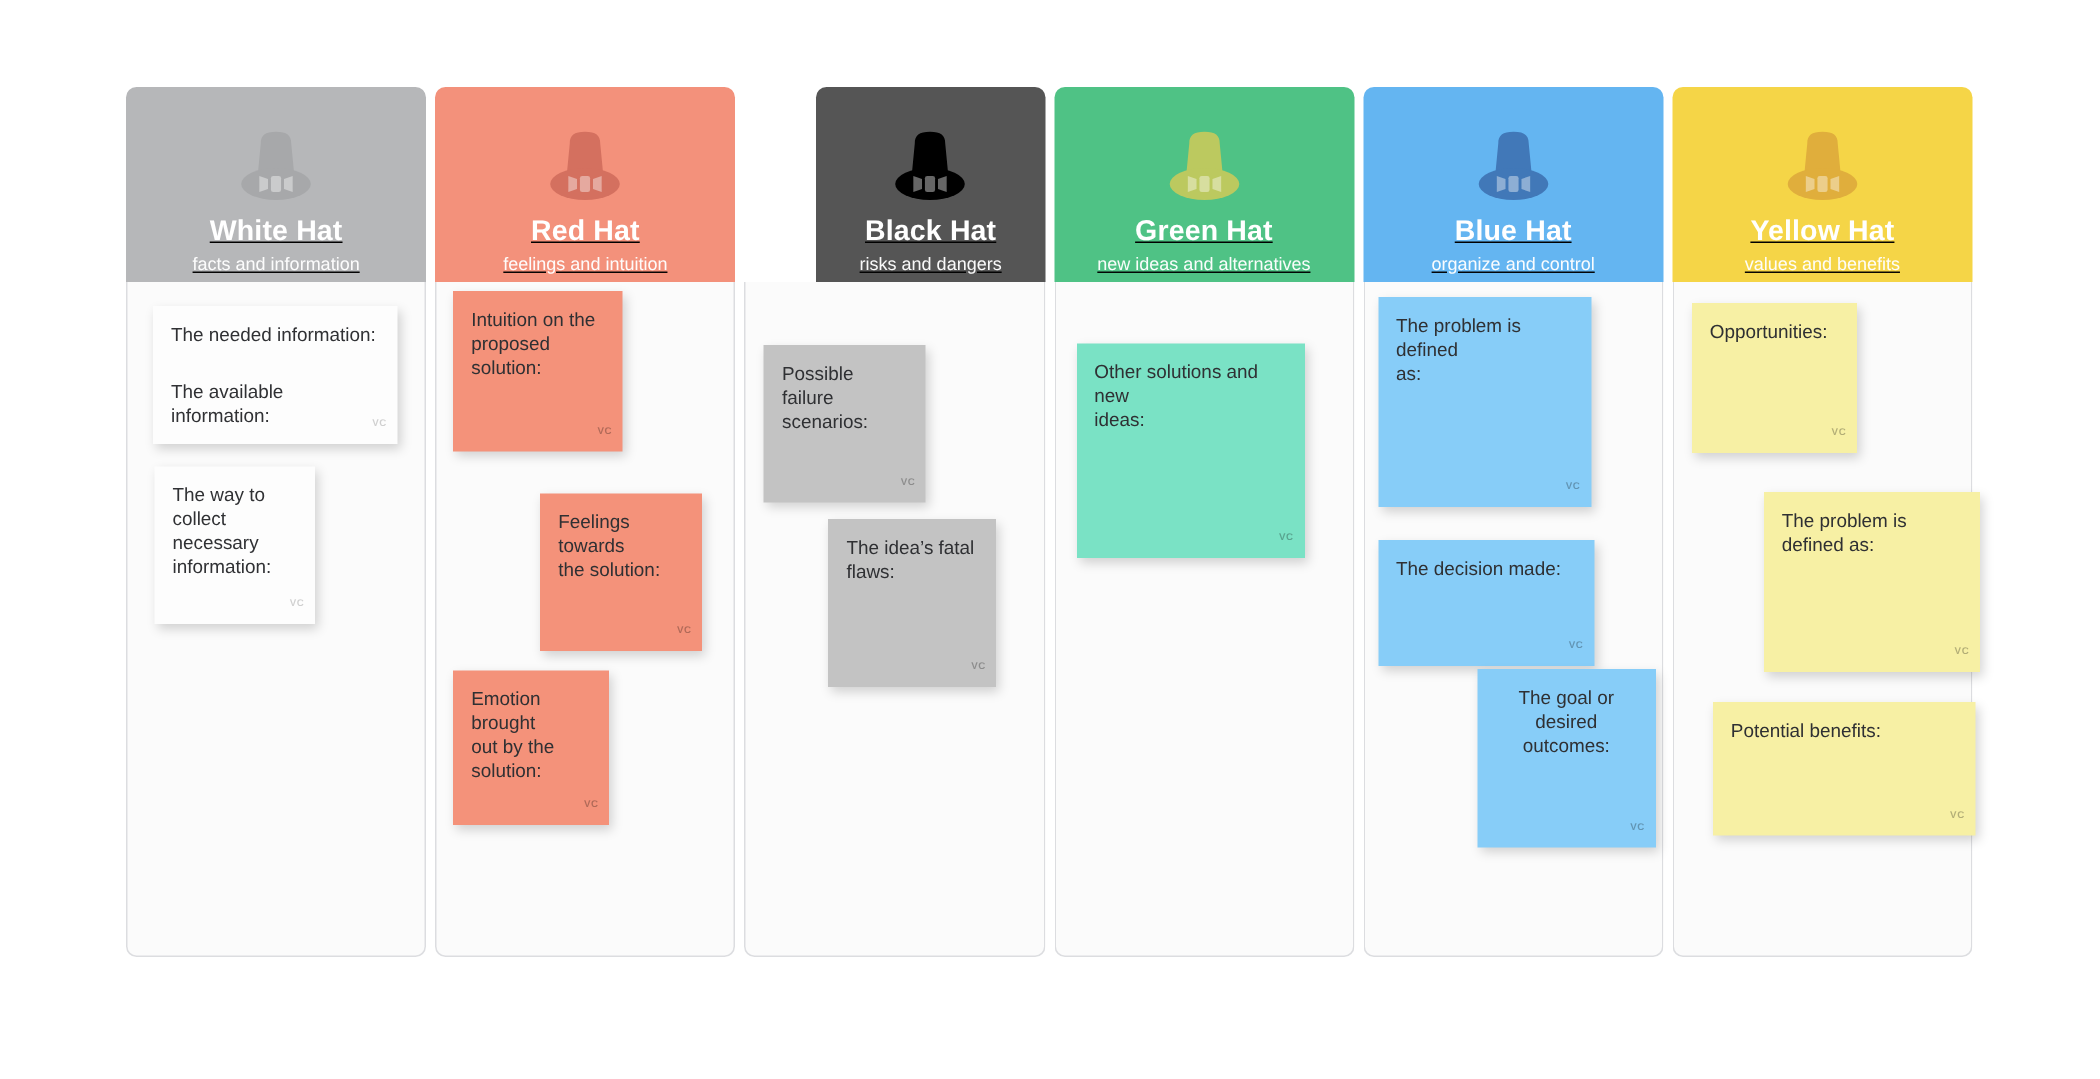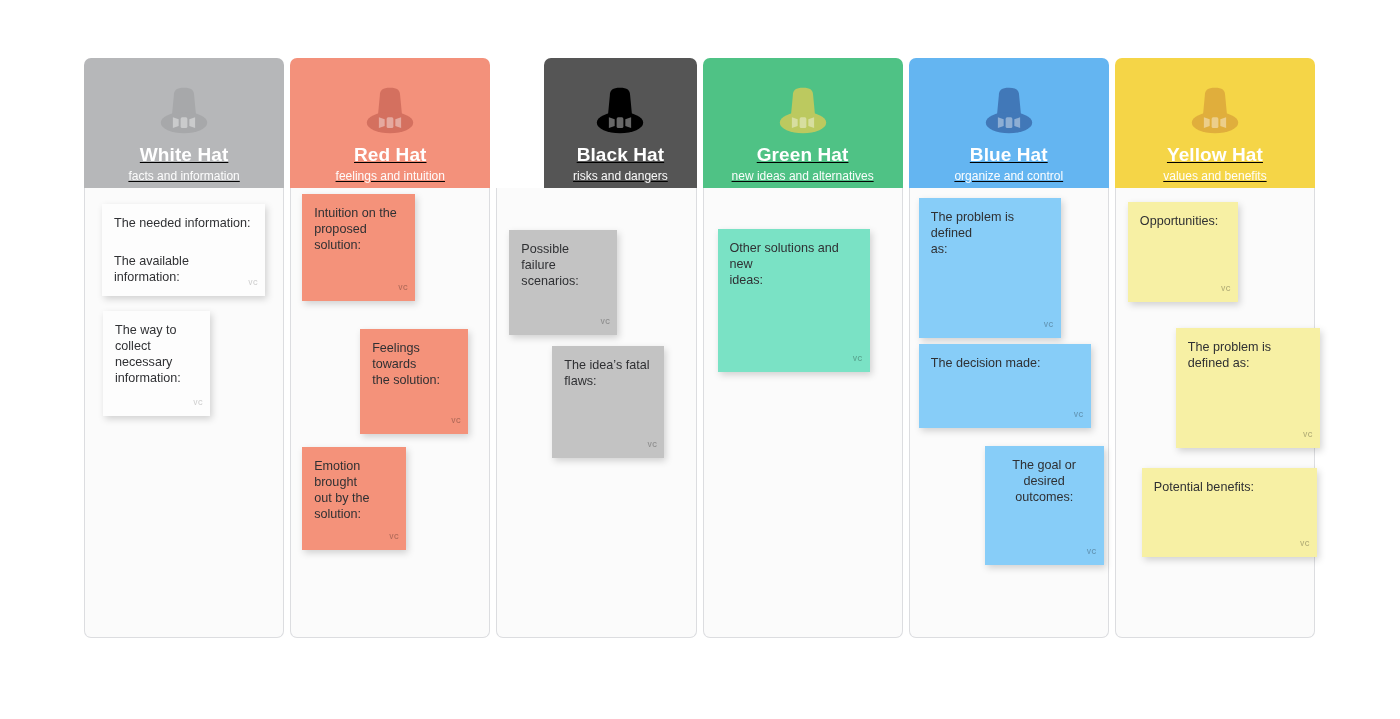--- a/index.html
+++ b/index.html
@@ -234,21 +234,21 @@
         </span>
         <div class="col-title">Blue Hat</div>
         <div class="col-sub">organize and control</div>
       </div>
       <div class="col-body">
         <div class="note" style="background: rgb(135, 205, 248); left: 9px; top: 10px; width: 142px; height: 140px;">
           <div class="note-text">The problem is defined
 as:</div>
           <span class="note-tag">VC</span>
         </div>
-        <div class="note" style="background: rgb(135, 205, 248); left: 9px; top: 156px; width: 172px; height: 84px;">
+        <div class="note" style="background: rgb(135, 205, 248); left: 9px; top: 172px; width: 144px; height: 84px;">
           <div class="note-text">The decision made:</div>
           <span class="note-tag">VC</span>
         </div>
         <div class="note" style="background: rgb(135, 205, 248); left: 75px; top: 258px; width: 119px; height: 119px; text-align: center;">
           <div class="note-text">The goal or desired
 outcomes:</div>
           <span class="note-tag">VC</span>
         </div>
       </div>
     </div>

